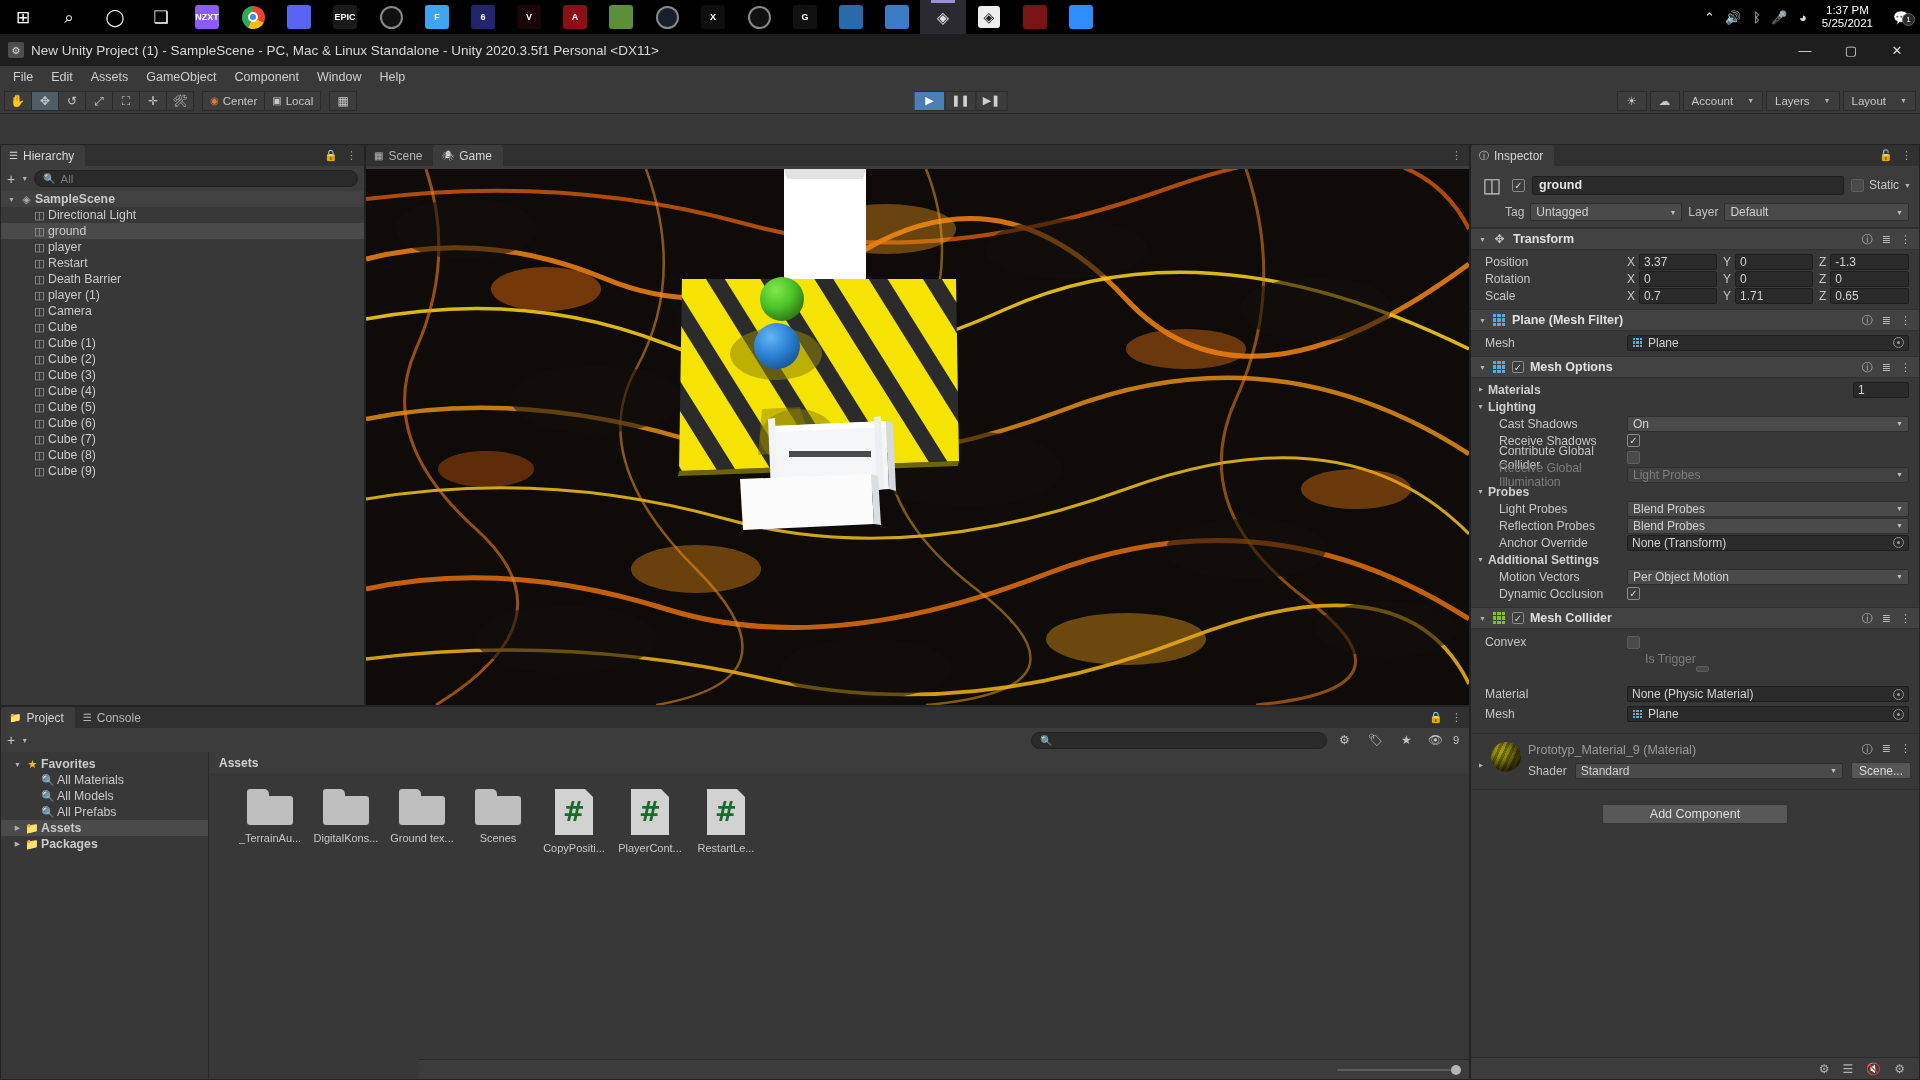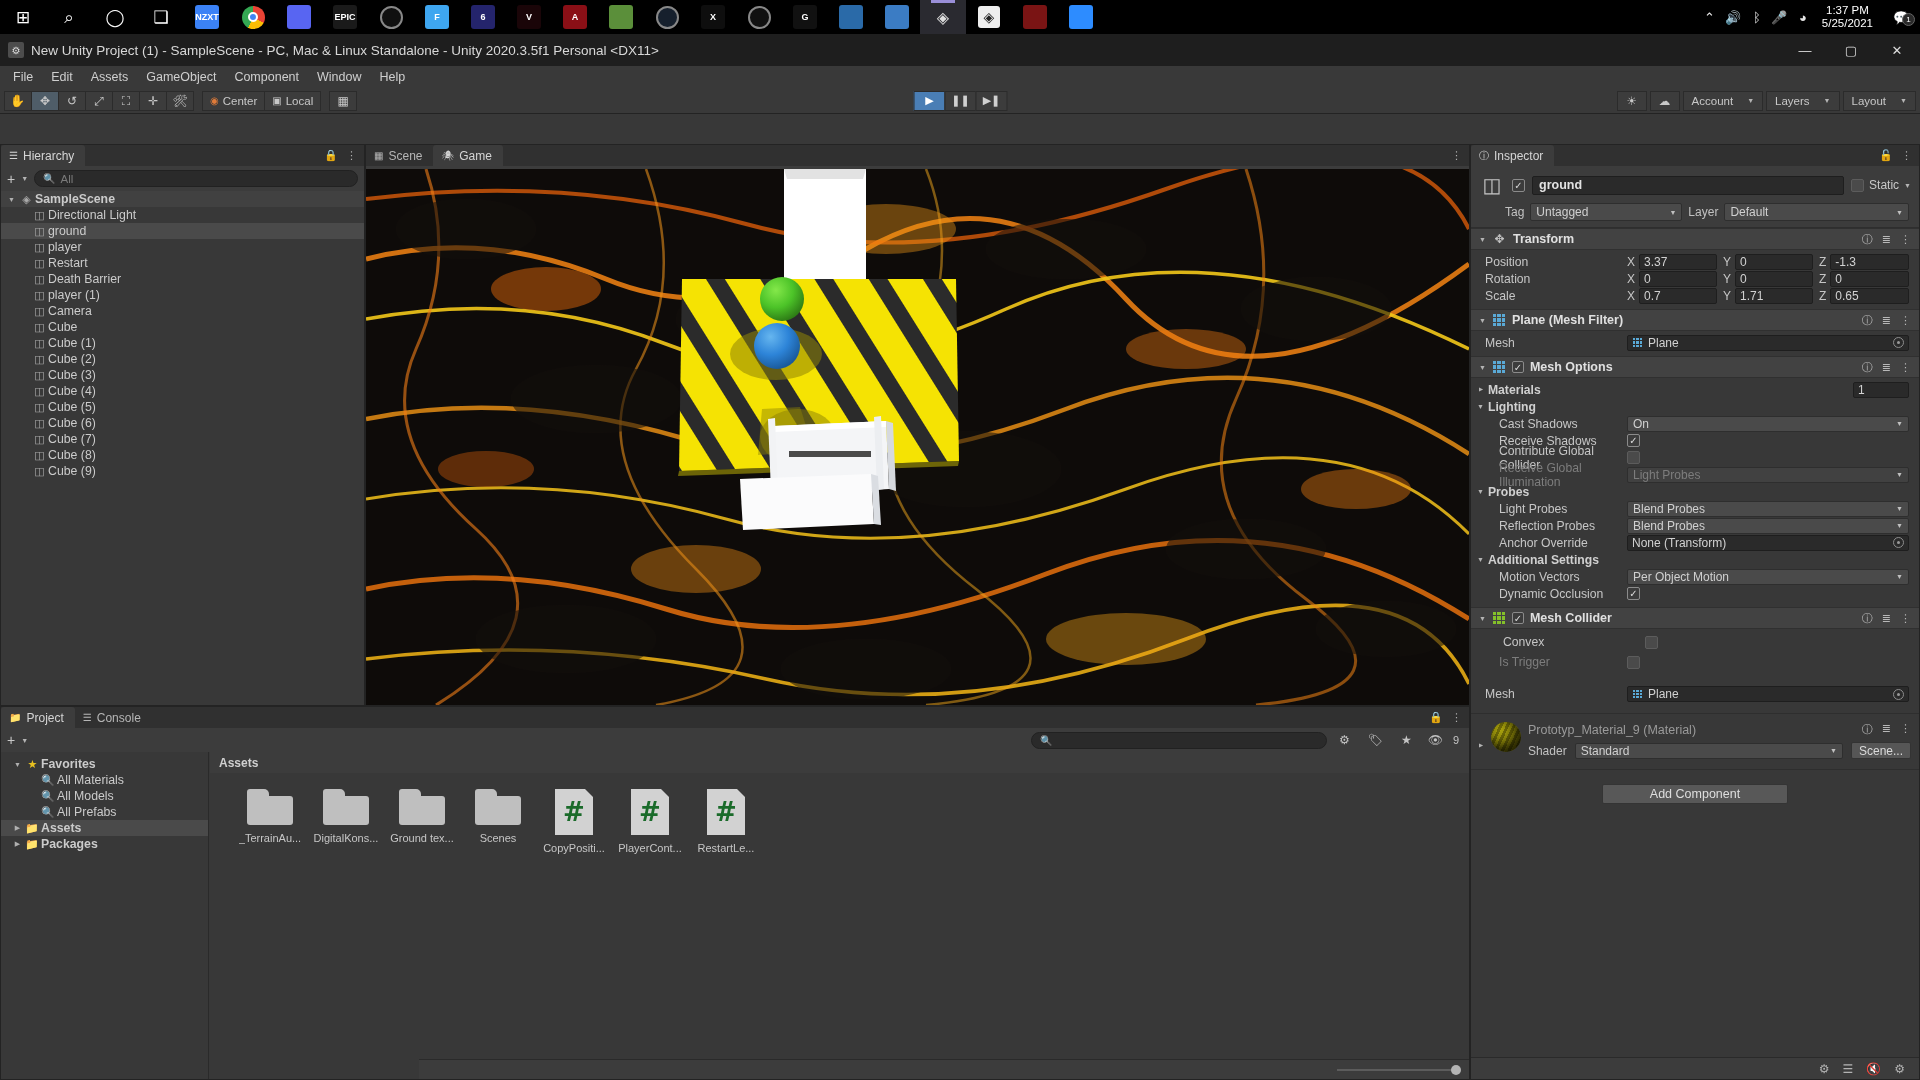--- a/index.html
+++ b/index.html
@@ -217,21 +217,21 @@
       <div class="tb-item">
         <span class="tb-glyph">⌕</span>
       </div>
       <div class="tb-item">
         <span class="tb-glyph">◯</span>
       </div>
       <div class="tb-item">
         <span class="tb-glyph">❑</span>
       </div>
       <div class="tb-item">
-        <span class="app-sq" style="background: #3b82f6;">NZXT</span>
+        <span class="app-sq" style="background: #8b5cf6;">NZXT</span>
       </div>
       <div class="tb-item">
         <span style="width:23px;height:23px;border-radius:50%;background:conic-gradient(#ea4335 0 33%,#fbbc05 33% 58%,#34a853 58% 100%);display:flex;align-items:center;justify-content:center;">
           <span style="width:10px;height:10px;border-radius:50%;background:#4285f4;border:2px solid #fff;display:block;"></span>
         </span>
       </div>
       <div class="tb-item">
         <span class="app-sq" style="background: rgb(88, 101, 242);"></span>
       </div>
       <div class="tb-item">
@@ -1011,29 +1011,38 @@
           </span>
         <span class="chk" style="width:12px;height:12px;">✓</span>
         <span class="nm">Mesh Collider</span>
         <span class="icons">
           <span>ⓘ</span>
           <span>≣</span>
           <span>⋮</span>
         </span>
       </div>
       <div class="comp-body">
-        <div class="frow-i" style="height:20px;margin-left:18px;">
+        <div class="frow-i" style="height:20px;">
           <span class="fl">Convex</span>
           <span class="chk empty"></span>
         </div>
-        <div class="frow-i" style="height:20px;">
+        <div class="frow-i" style="height:20px;flex-direction:column;">
           <span class="fl ind dim">Is Trigger</span>
           <span class="chk empty"></span>
         </div>
         <div style="height:12px;"></div>
+        <div class="frow-i" style="height:20px;">
+          <span class="fl">Material</span>
+          <div class="objf">
+            <span>None (Physic Material)</span>
+            <span class="circ">
+                <i></i>
+              </span>
+          </div>
+        </div>
         <div class="frow-i" style="height:20px;">
           <span class="fl">Mesh</span>
           <div class="objf">
             <span class="gridico" style="width:11px;height:11px;">
                 <i></i>
                 <i></i>
                 <i></i>
                 <i></i>
                 <i></i>
                 <i></i>

